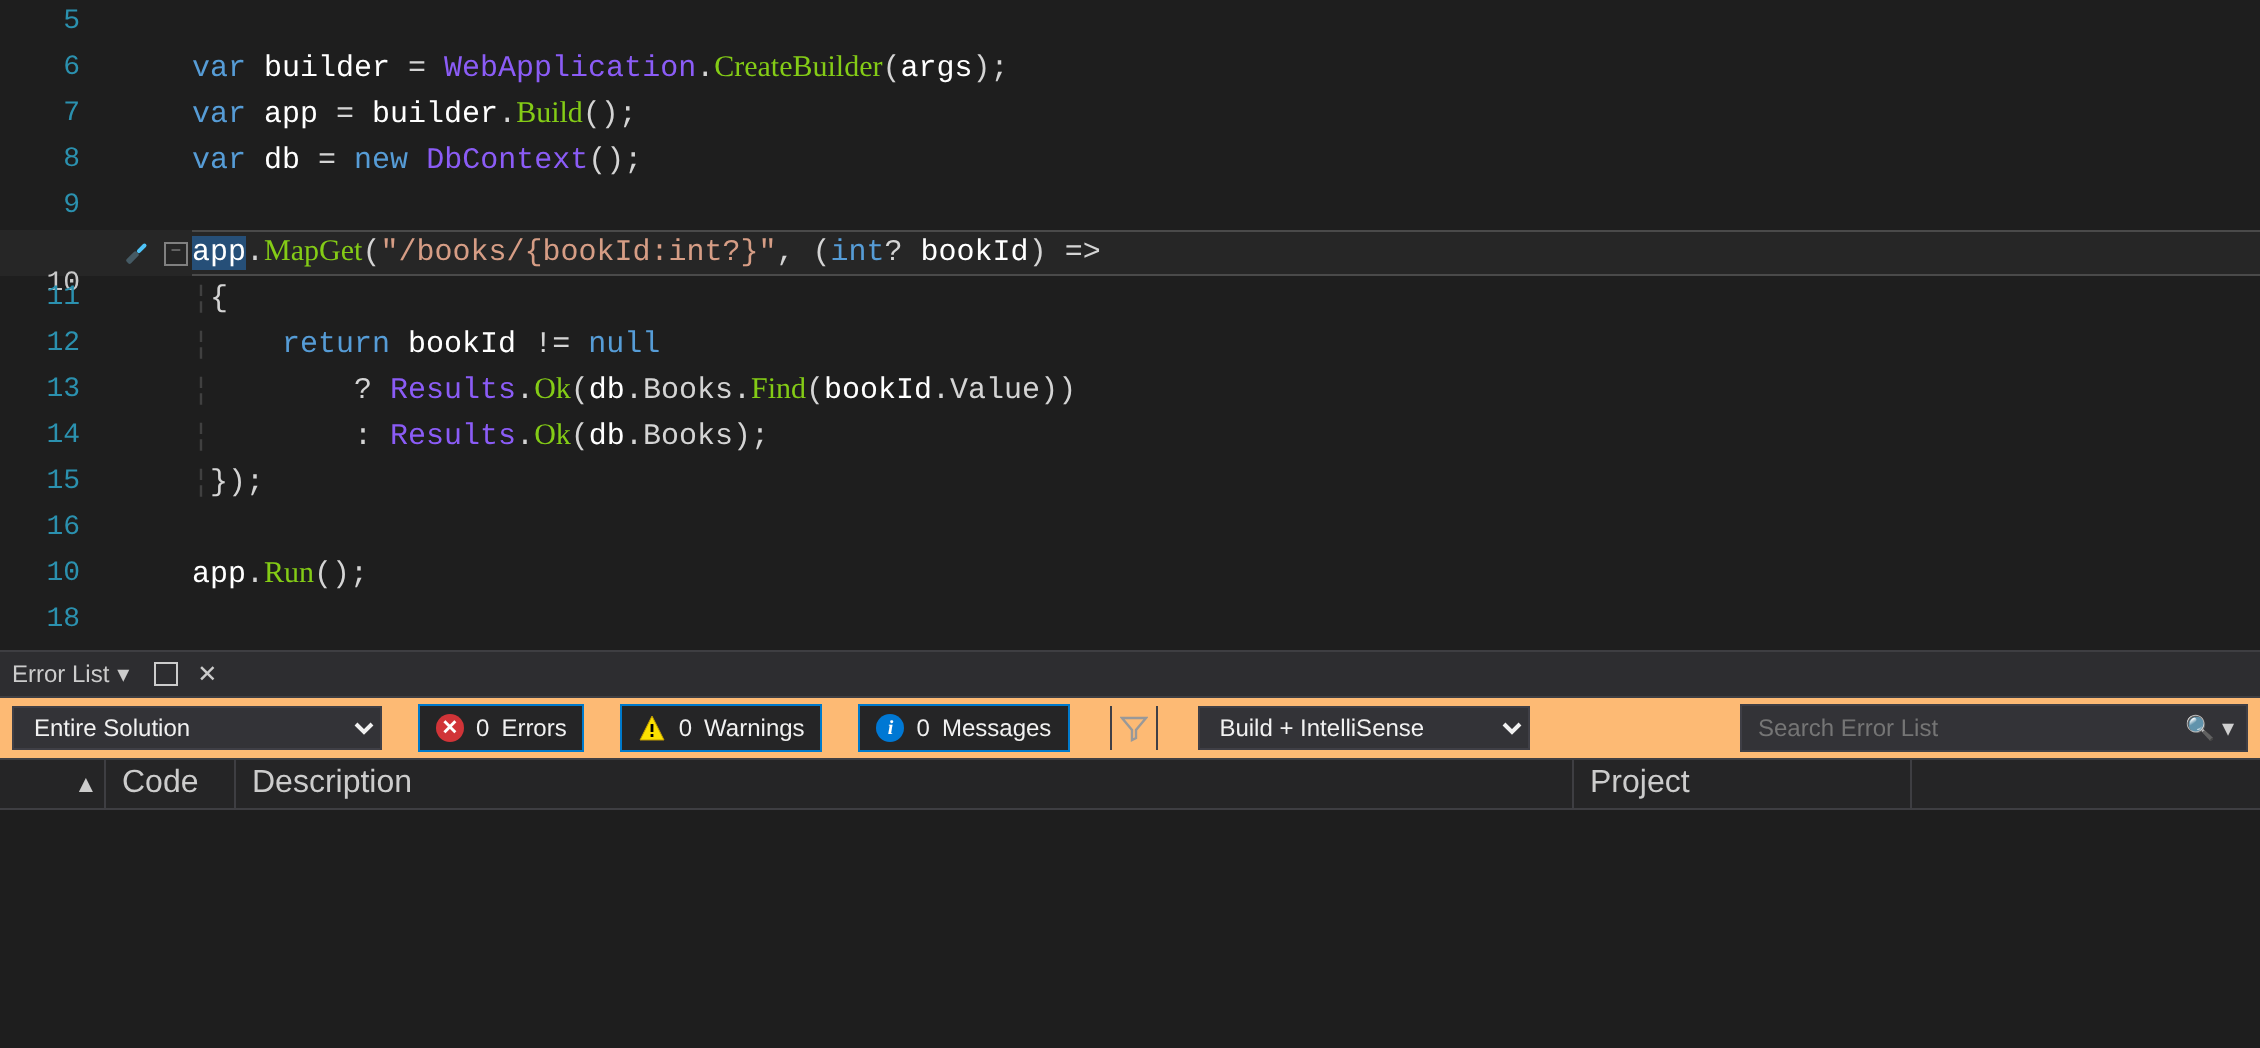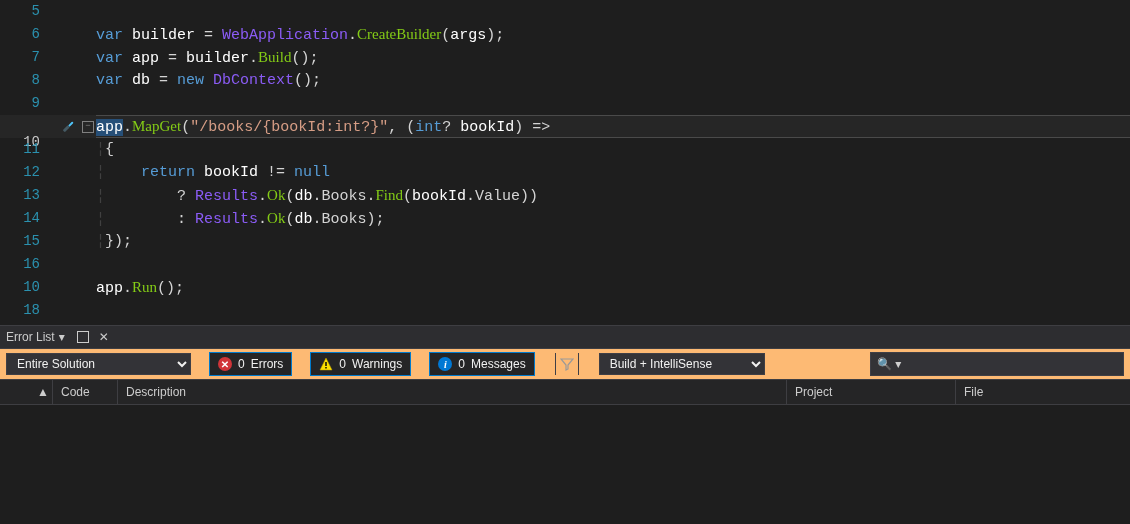--- a/index.html
+++ b/index.html
@@ -187,21 +187,21 @@
     display:flex;
     align-items:center;
     gap:0;
     background:#252526;
     border-bottom: 1px solid #3e3e42;
     padding-left: 34px;
   }
   .el-columns .col {
     padding: 0 8px;
     color:#cccccc;
-    font-size:12px;
+    font-size:16px;
     border-right:1px solid #3e3e42;
     height:100%;
     display:flex;
     align-items:center;
   }
   .el-columns .grip {
     width:18px; display:flex; align-items:center; justify-content:center;
     height:100%; border-right:1px solid #3e3e42;
   }
   .el-body {
@@ -277,26 +277,26 @@
       <svg width="14" height="14" viewBox="0 0 14 14">
           <path d="M1 2 L13 2 L8 8 L8 12 L6 13 L6 8 Z" fill="none" stroke="#999" stroke-width="1.2"></path>
         </svg>
     </div>
 
     <select class="el-build">
       <option>Build + IntelliSense</option>
     </select>
 
     <div class="searchbox">
+      <input placeholder="Search Error List" style="">
       <span class="mag">🔍 ▾</span>
     </div>
   </div>
 
   <div class="el-columns">
     <div class="grip" style="color:#cccccc;">▲</div>
     <div class="col" style="width:48px">Code</div>
     <div class="col" style="width:652px">Description</div>
     <div class="col" style="width:152px">Project</div>
-    <div class="col" style="flex:1;border-right:0">File</div>
   </div>
 
   <div class="el-body"></div>
 </div>
 
 </body></html>

